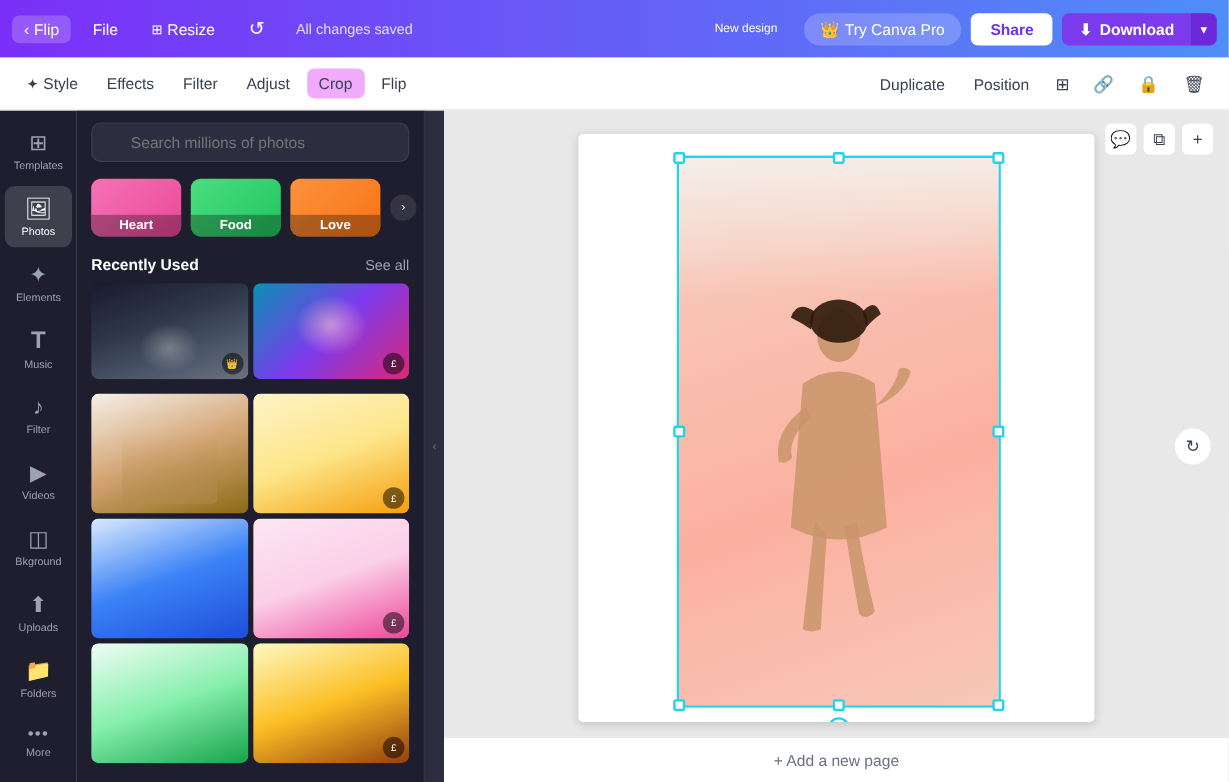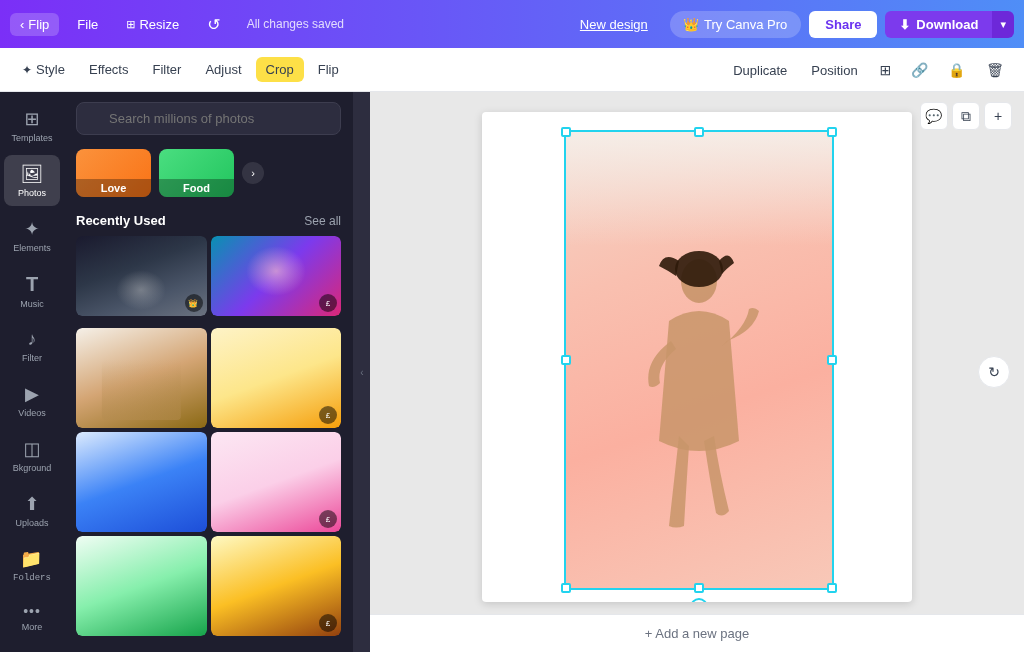--- a/index.html
+++ b/index.html
@@ -37,22 +37,21 @@
       margin-left: 8px;
     }
     .nav-spacer { flex: 1; }
     .btn-new-design {
       background: transparent;
       color: white;
       border: none;
       cursor: pointer;
       padding: 6px 14px;
       border-radius: 6px;
-      font-size: 13px;
-      text-decoration: underline;
+      font-size: 10px;
     }
     .btn-try-pro {
       background: rgba(255,255,255,0.2);
       color: white;
       border: none;
       cursor: pointer;
       padding: 6px 14px;
       border-radius: 20px;
       font-size: 13px;
       display: flex;
@@ -109,21 +108,21 @@
       border: none;
       cursor: pointer;
       padding: 5px 10px;
       border-radius: 6px;
       font-size: 13px;
       color: #374151;
       display: flex;
       align-items: center;
       gap: 4px;
     }
-    .toolbar-btn.active { background: #fde047; }
+    .toolbar-btn.active { background: #f0abfc; }
     .toolbar-right { margin-left: auto; display: flex; align-items: flex-end; gap: 4px; }
     .toolbar-icon-btn {
       background: transparent;
       border: none;
       cursor: pointer;
       padding: 5px 8px;
       border-radius: 6px;
       font-size: 14px;
       color: #374151;
     }
@@ -576,42 +575,45 @@
     <div class="sidebar-item">
       <span class="sidebar-icon">◫</span>
       <span style="font-size:9px;">Bkground</span>
     </div>
     <div class="sidebar-item">
       <span class="sidebar-icon">⬆</span>
       <span style="font-size:9px;">Uploads</span>
     </div>
     <div class="sidebar-item">
       <span class="sidebar-icon">📁</span>
-      <span style="font-size:9px;font-family:Liberation Mono, monospace;">Folders</span>
+      <span style="font-size:9px;">Folders</span>
     </div>
     <div class="sidebar-item">
       <span class="sidebar-icon" style="font-size:14px; letter-spacing:1px;">•••</span>
       <span style="font-size:9px;">More</span>
     </div>
   </div>
 
   <div class="panel">
     <div class="panel-search">
       <div class="search-wrapper">
         <span class="search-icon-inner">🔍</span>
         <input class="search-box" type="text" placeholder="Search millions of photos" style="">
       </div>
     </div>
 
     <div class="category-row">
-      <div class="category-chip chip-love-bg">
-        <div class="category-chip-label">Love</div>
+      <div class="category-chip chip-heart-bg">
+        <div class="category-chip-label">Heart</div>
       </div>
       <div class="category-chip chip-food-bg">
         <div class="category-chip-label">Food</div>
+      </div>
+      <div class="category-chip chip-love-bg">
+        <div class="category-chip-label">Love</div>
       </div>
       <button class="chip-nav">
         <span>›</span>
       </button>
     </div>
 
     <div class="panel-content">
 
       <div class="section-header">
         <span class="section-title">Recently Used</span>

